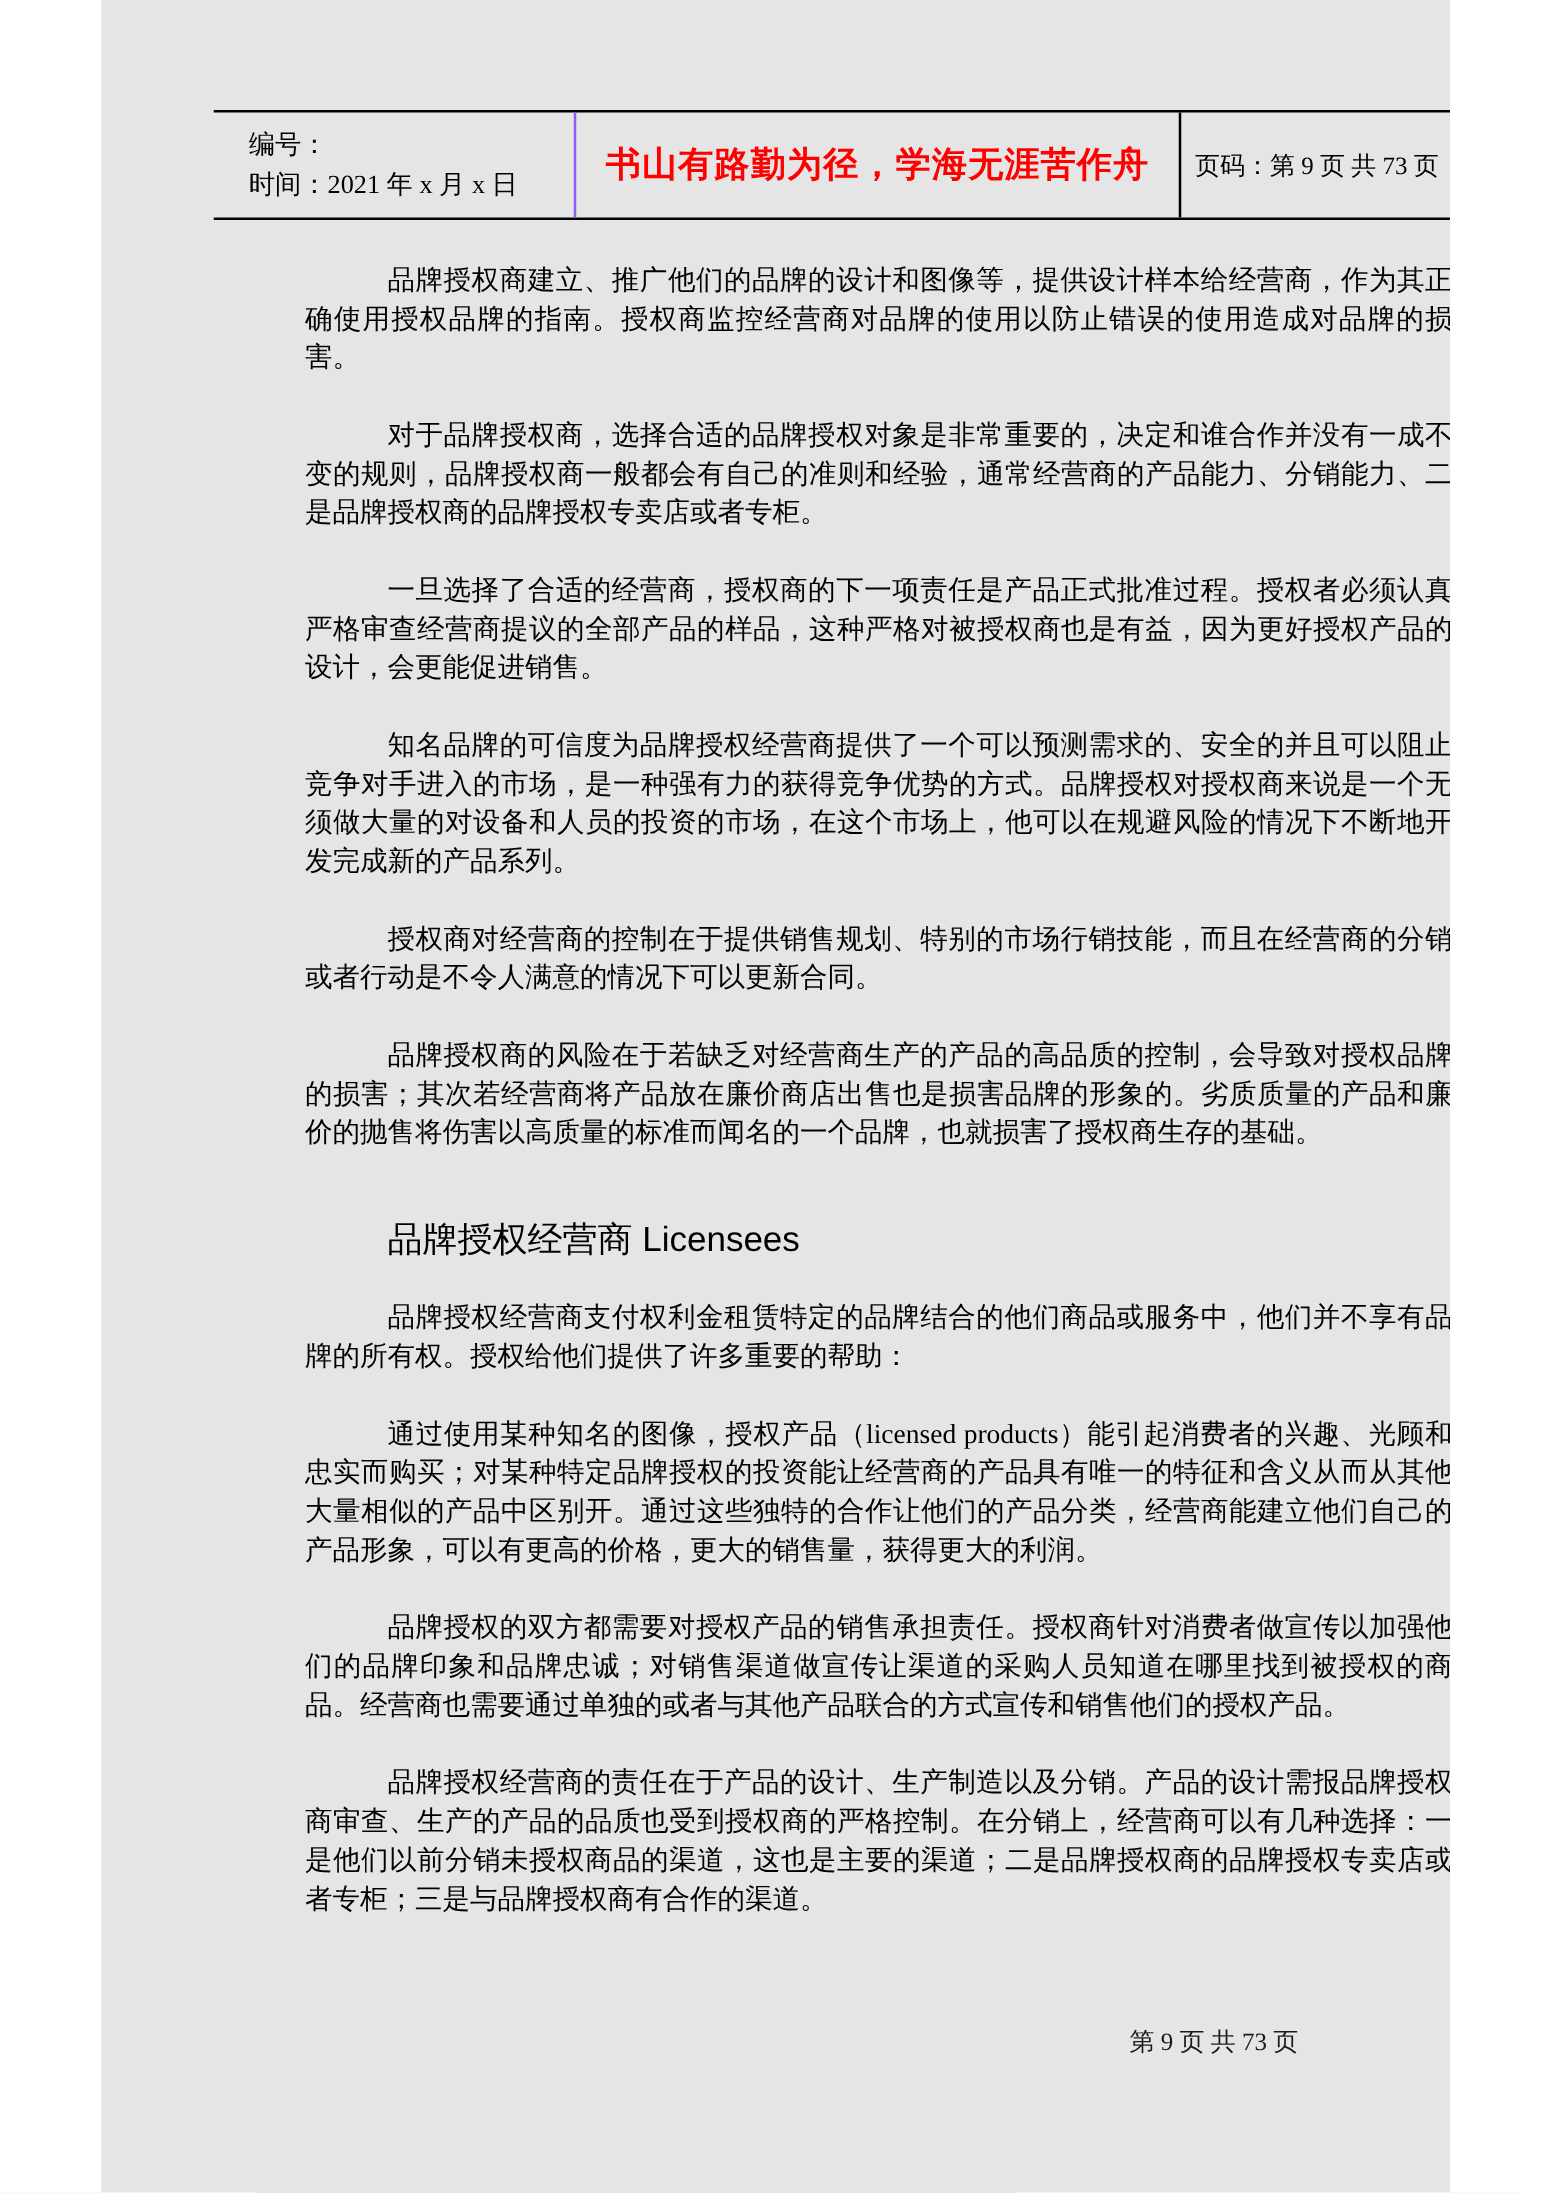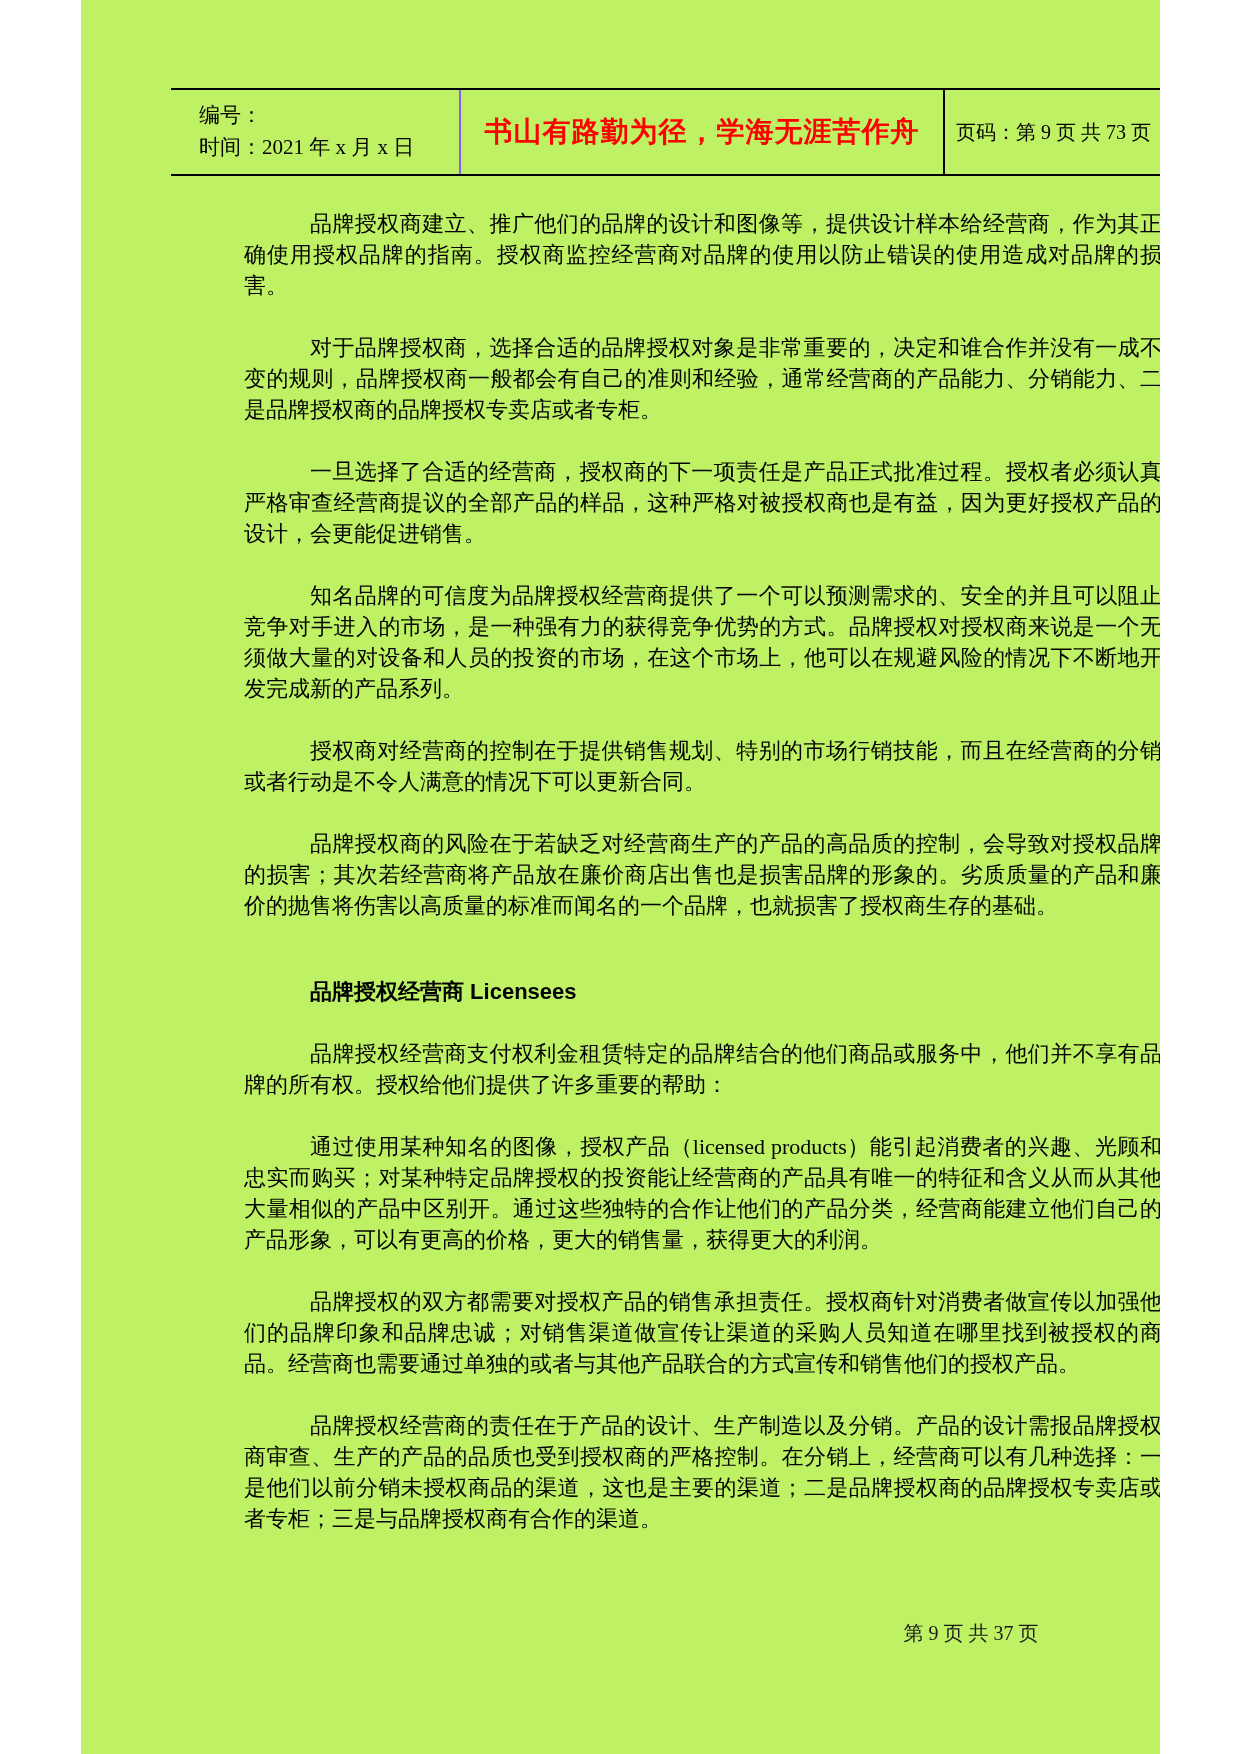--- a/index.html
+++ b/index.html
@@ -5,21 +5,21 @@
   html, body {
     margin: 0;
     padding: 0;
     background: #ffffff;
   }
   .page {
     position: relative;
     width: 1079px;
     height: 1754px;
     margin: 0 auto;
-    background: #bef264;
+    background: #e5e5e5;
     font-family: "Liberation Serif", "DejaVu Serif", serif;
     color: #000000;
     overflow: hidden;
   }
 
   
   .header-table {
     position: absolute;
     left: 90px;
     top: 88px;
@@ -69,22 +69,22 @@
     line-height: 31px;
     text-align: justify;
     color: #000000;
   }
   .content p {
     margin: 4px 0 31px 0;
     text-indent: 66px;
   }
   .content h3 {
     font-family: "Liberation Sans", "DejaVu Sans", sans-serif;
-    font-size: 22px;
-    font-weight: 700;
+    font-size: 28px;
+    font-weight: 400;
     line-height: 31px;
     margin: 55px 0 31px 0;
     text-indent: 66px;
   }
 
   
   .footer {
     position: absolute;
     top: 1620px;
     left: 740px;
@@ -121,16 +121,16 @@
     <p>授权商对经营商的控制在于提供销售规划、特别的市场行销技能，而且在经营商的分销或者行动是不令人满意的情况下可以更新合同。</p>
     <p>品牌授权商的风险在于若缺乏对经营商生产的产品的高品质的控制，会导致对授权品牌的损害；其次若经营商将产品放在廉价商店出售也是损害品牌的形象的。劣质质量的产品和廉价的抛售将伤害以高质量的标准而闻名的一个品牌，也就损害了授权商生存的基础。</p>
     <h3>品牌授权经营商 Licensees</h3>
     <p>品牌授权经营商支付权利金租赁特定的品牌结合的他们商品或服务中，他们并不享有品牌的所有权。授权给他们提供了许多重要的帮助：</p>
     <p>通过使用某种知名的图像，授权产品（licensed products）能引起消费者的兴趣、光顾和忠实而购买；对某种特定品牌授权的投资能让经营商的产品具有唯一的特征和含义从而从其他大量相似的产品中区别开。通过这些独特的合作让他们的产品分类，经营商能建立他们自己的产品形象，可以有更高的价格，更大的销售量，获得更大的利润。</p>
     <p>品牌授权的双方都需要对授权产品的销售承担责任。授权商针对消费者做宣传以加强他们的品牌印象和品牌忠诚；对销售渠道做宣传让渠道的采购人员知道在哪里找到被授权的商品。经营商也需要通过单独的或者与其他产品联合的方式宣传和销售他们的授权产品。</p>
     <p>品牌授权经营商的责任在于产品的设计、生产制造以及分销。产品的设计需报品牌授权商审查、生产的产品的品质也受到授权商的严格控制。在分销上，经营商可以有几种选择：一是他们以前分销未授权商品的渠道，这也是主要的渠道；二是品牌授权商的品牌授权专卖店或者专柜；三是与品牌授权商有合作的渠道。</p>
   </div>
 
   <div class="footer">
-    <span>第 9 页 共 37 页</span>
+    <span>第 9 页 共 73 页</span>
   </div>
 
 </div>
 
 </body></html>

